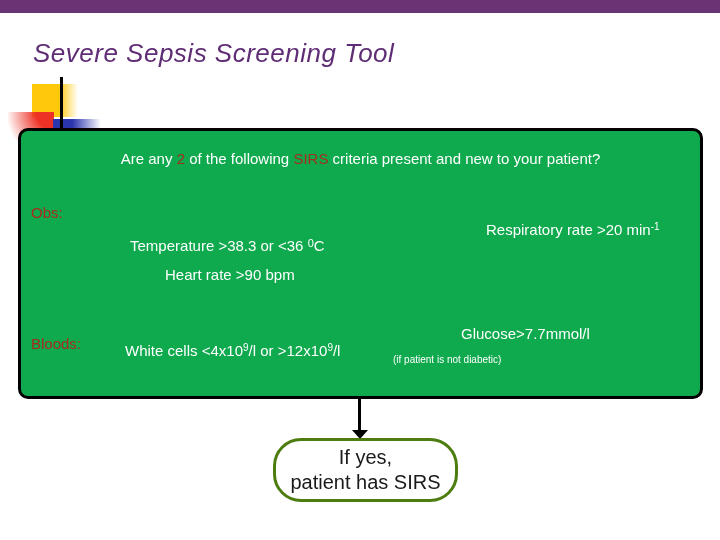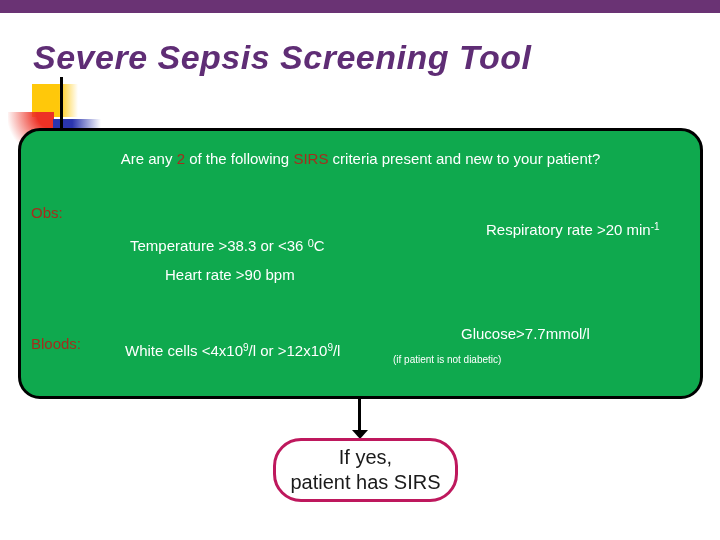--- a/index.html
+++ b/index.html
@@ -13,22 +13,22 @@
   }
   .top-bar {
     position: absolute;
     left: 0; top: 0;
     width: 720px; height: 13px;
     background: var(--top_bar, #6A3374);
   }
   .slide-title {
     position: absolute;
     left: 33px; top: 38px;
-    font-size: 34px;
-    font-weight: bold;
+    font-size: 26px;
+    font-weight: normal;
     font-style: italic;
     letter-spacing: 0.5px;
     color: var(--title_text, #5F2D75);
     white-space: nowrap;
   }
   
   .deco-yellow {
     position: absolute;
     left: 32px; top: 84px;
     width: 46px; height: 33px;
@@ -53,21 +53,21 @@
     background: #000;
   }
   
   .criteria-box {
     position: absolute;
     left: 18px; top: 128px;
     width: 685px; height: 271px;
     box-sizing: border-box;
     background: var(--box_green, #0FA94E);
     border: 3px solid #000;
-    border-radius: 22px;
+    border-radius: 10px;
     color: #fff;
     font-size: 15px;
     padding-left: 19px;
   }
   .question-line {
     position: absolute;
     left: 0; top: 19px;
     width: 100%;
     text-align: center;
   }
@@ -101,21 +101,21 @@
     border-right: 8px solid transparent;
     border-top: 9px solid #000;
   }
   
   .result-box {
     position: absolute;
     left: 273px; top: 438px;
     width: 185px; height: 64px;
     box-sizing: border-box;
     background: #fff;
-    border: 3px solid #be185d;
+    border: 3px solid #4d7c0f;
     border-radius: 28px;
     display: flex;
     flex-direction: column;
     align-items: center;
     justify-content: center;
     color: var(--result_text, #1A1A1A);
     font-size: 20px;
     line-height: 25px;
     text-align: center;
   }

